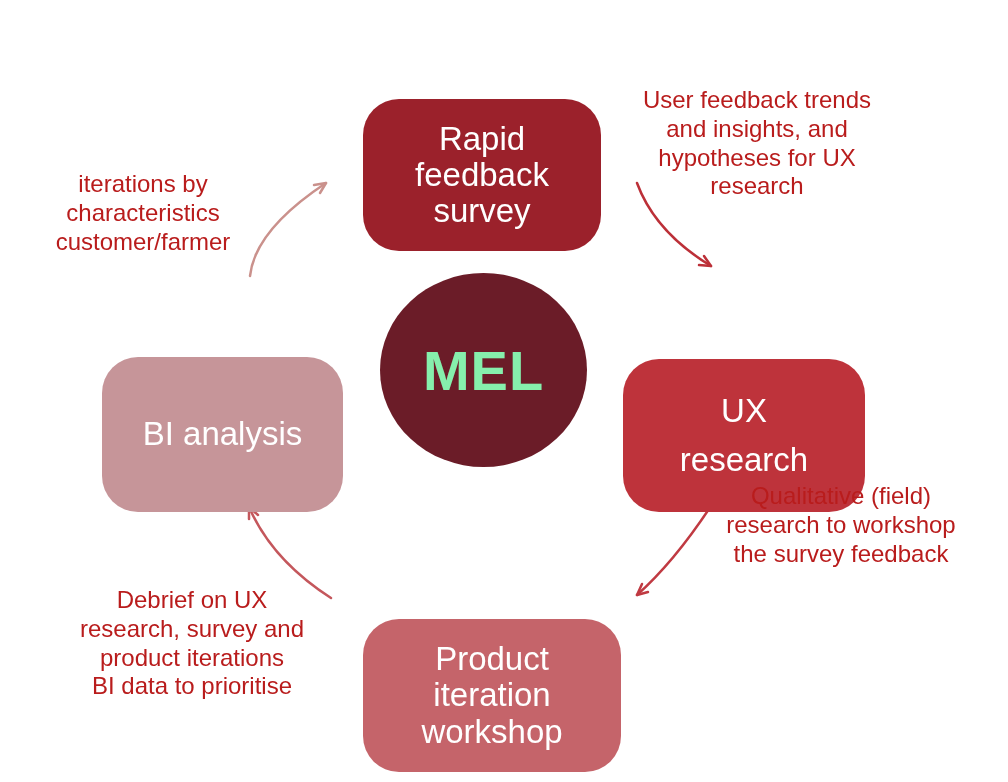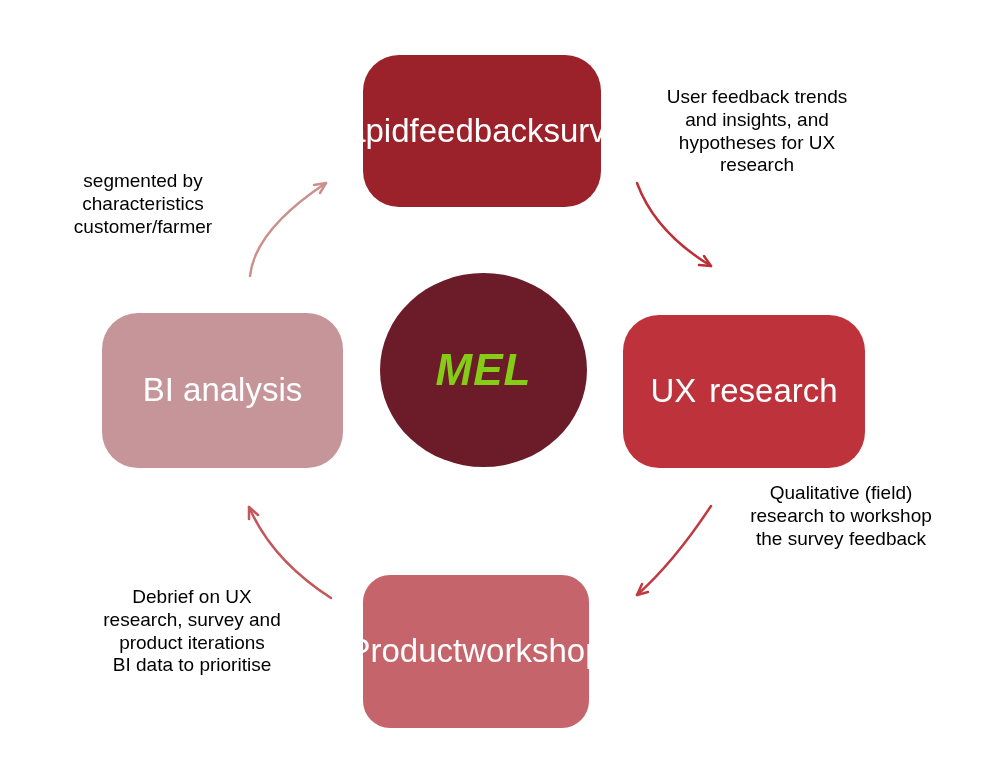--- a/index.html
+++ b/index.html
@@ -24,53 +24,53 @@
     width: 1008px;
     height: 782px;
     pointer-events: none;
   }
 
   .node {
     position: absolute;
     border-radius: 36px;
     color: #ffffff;
     display: flex;
-    flex-direction: row;
+    flex-direction: column;
     align-items: center;
     justify-content: center;
     text-align: center;
     font-size: 33px;
     line-height: 1.1;
+    margin-top: 44px;
   }
   #node-survey   { left: 363px; top: 55px;  width: 238px; height: 152px; }
   #node-ux       { left: 623px; top: 315px; width: 242px; height: 153px; gap: 13px; }
-  #node-workshop { left: 363px; top: 575px; width: 226px; height: 153px; border-radius: 27px; }
+  #node-workshop { left: 363px; top: 575px; width: 258px; height: 153px; }
   #node-bi       { left: 102px; top: 313px; width: 241px; height: 155px; align-items: center; }
 
   .center-circle {
     position: absolute;
     left: 380px; top: 273px;
     width: 207px; height: 194px;
     border-radius: 50%;
-    color: #84cc16;
+    color: #86efac;
     display: flex;
     align-items: center;
     justify-content: center;
-    font-size: 44px;
+    font-size: 56px;
     font-weight: bold;
     letter-spacing: 1px;
-    font-style: italic;
   }
 
   .annotation {
     position: absolute;
     text-align: center;
-    font-size: 19px;
+    font-size: 24px;
     line-height: 1.2;
-    color: #000000;
+    color: #b91c1c;
   }
   #ann-top-left     { left: 23px;  top: 170px; width: 240px; }
   #ann-top-right    { left: 632px; top: 86px;  width: 250px; }
   #ann-bottom-right { left: 716px; top: 482px; width: 250px; }
   #ann-bottom-left  { left: 67px;  top: 586px; width: 250px; }
 </style>
 </head>
 <body>
 
 <div class="stage">
@@ -104,33 +104,34 @@
     <div>survey</div>
   </div>
 
   <div class="node" id="node-ux" style="background: rgb(190, 51, 59);">
     <div>UX</div>
     <div>research</div>
   </div>
 
   <div class="node" id="node-workshop" style="background: rgb(197, 100, 106);">
     <div>Product</div>
+    <div>iteration</div>
     <div>workshop</div>
   </div>
 
   <div class="node" id="node-bi" style="background: rgb(198, 149, 153);">
     <div>BI analysis</div>
   </div>
 
   <div class="center-circle" style="background: rgb(107, 28, 40);">
     <span>MEL</span>
   </div>
 
   <div class="annotation" id="ann-top-left">
-    <div>segmented by</div>
+    <div>iterations by</div>
     <div>characteristics</div>
     <div>customer/farmer</div>
   </div>
 
   <div class="annotation" id="ann-top-right">
     <div>User feedback trends</div>
     <div>and insights, and</div>
     <div>hypotheses for UX</div>
     <div>research</div>
   </div>

